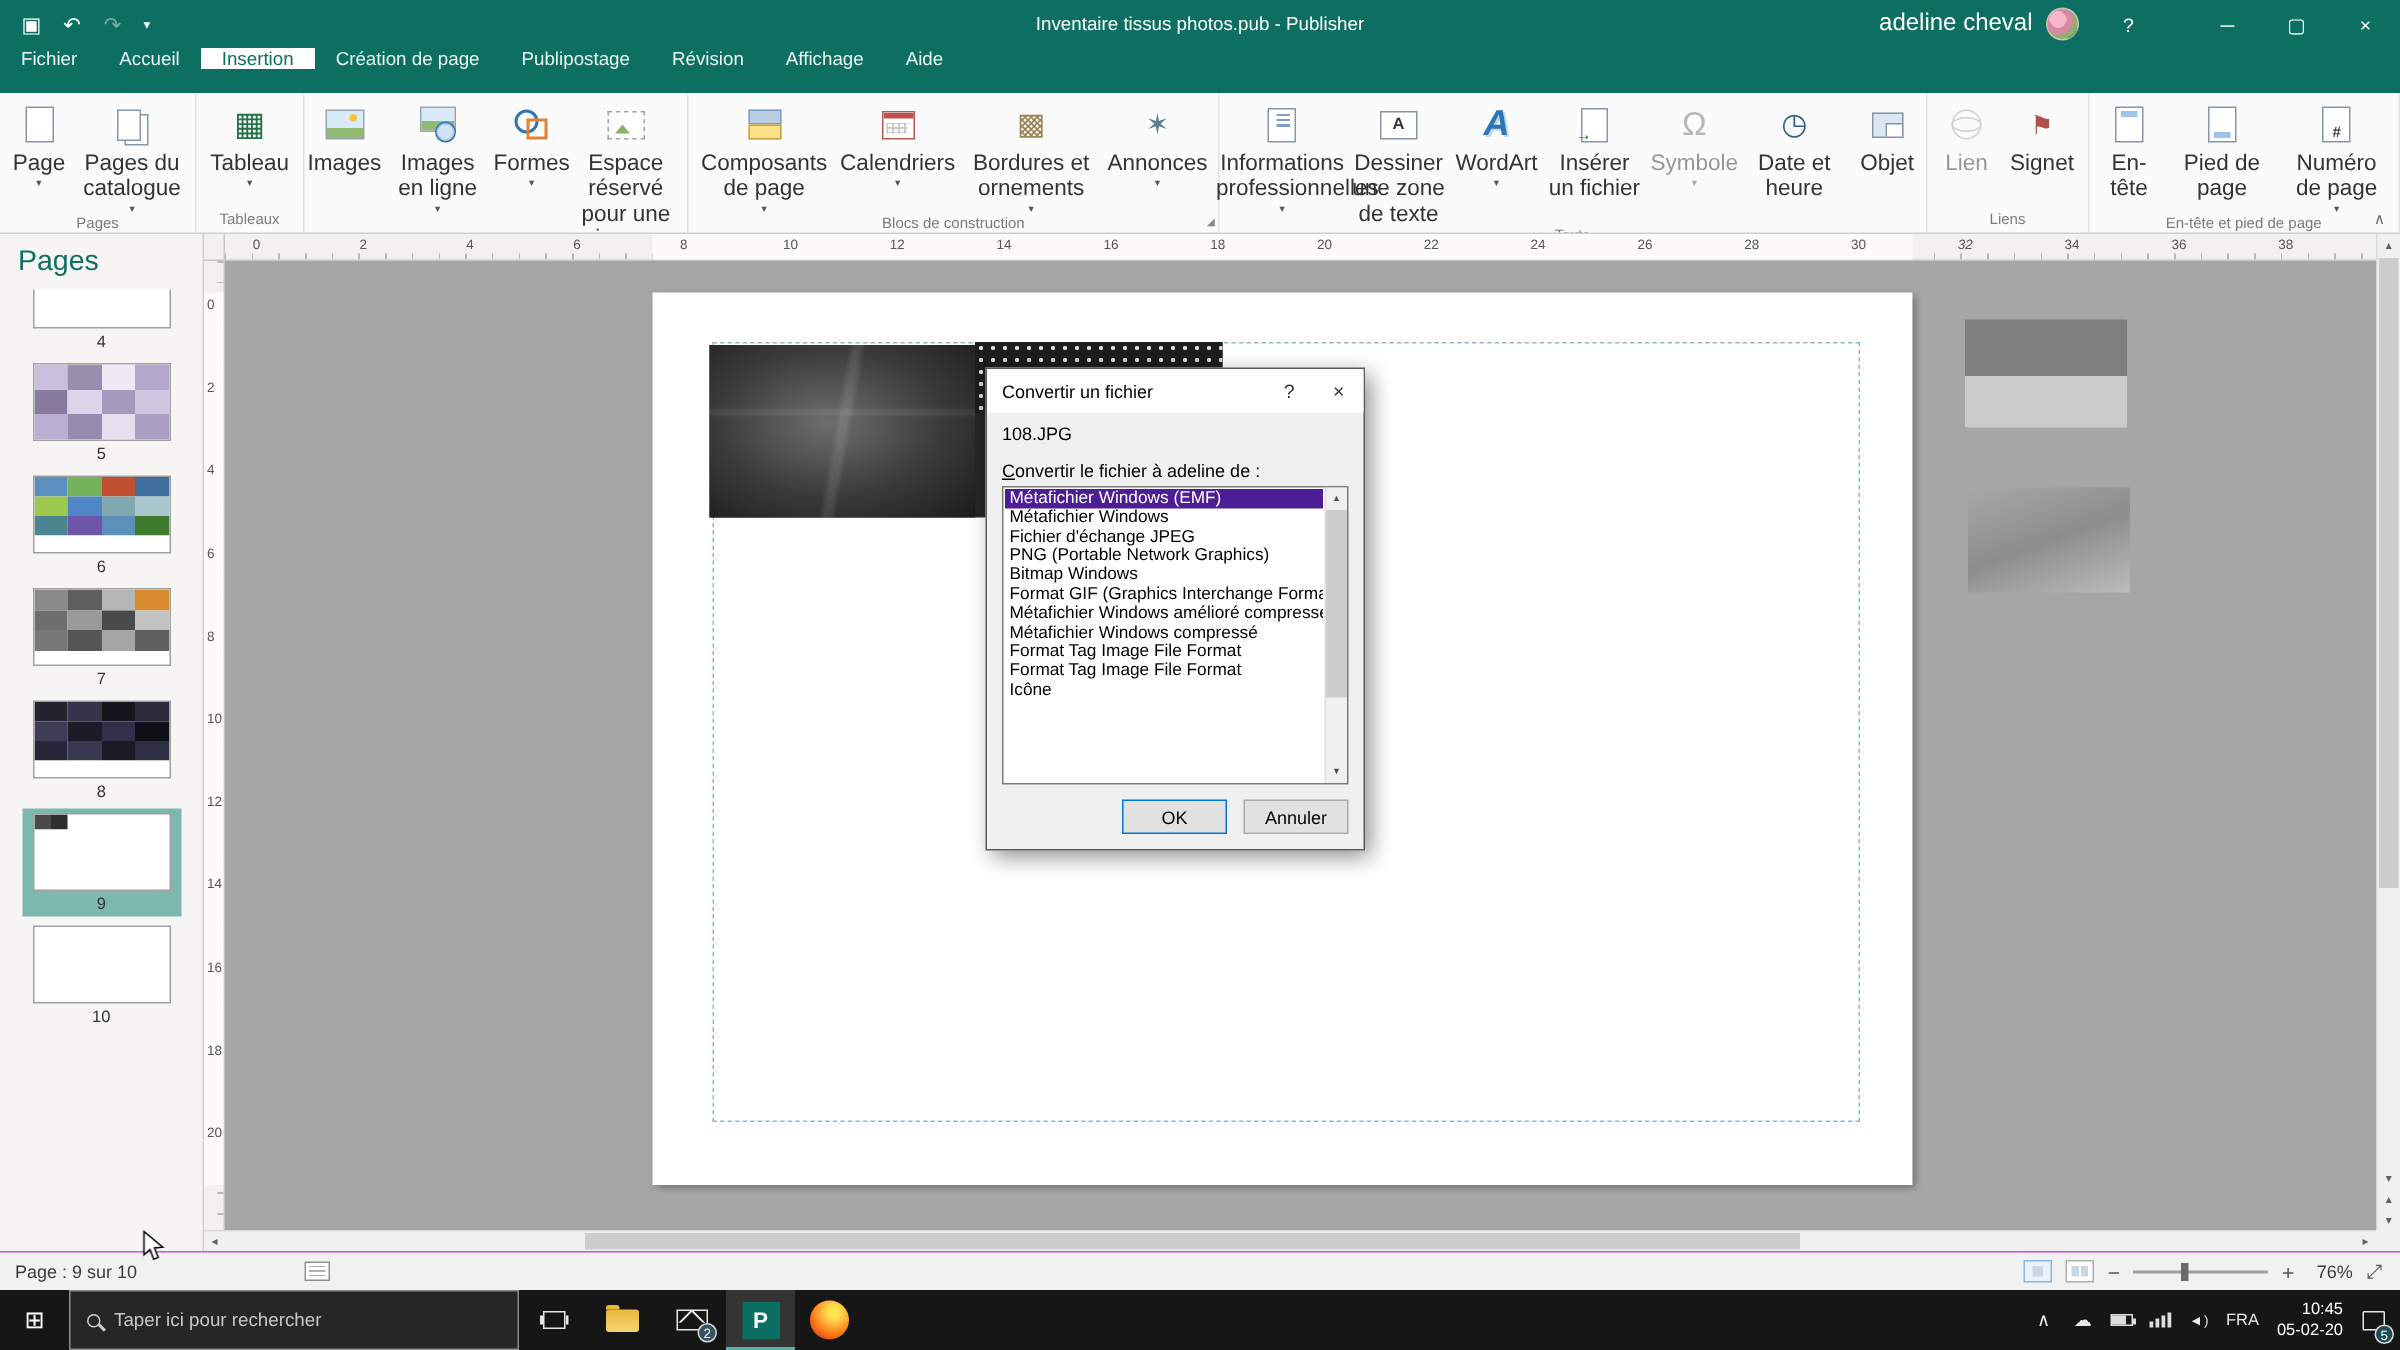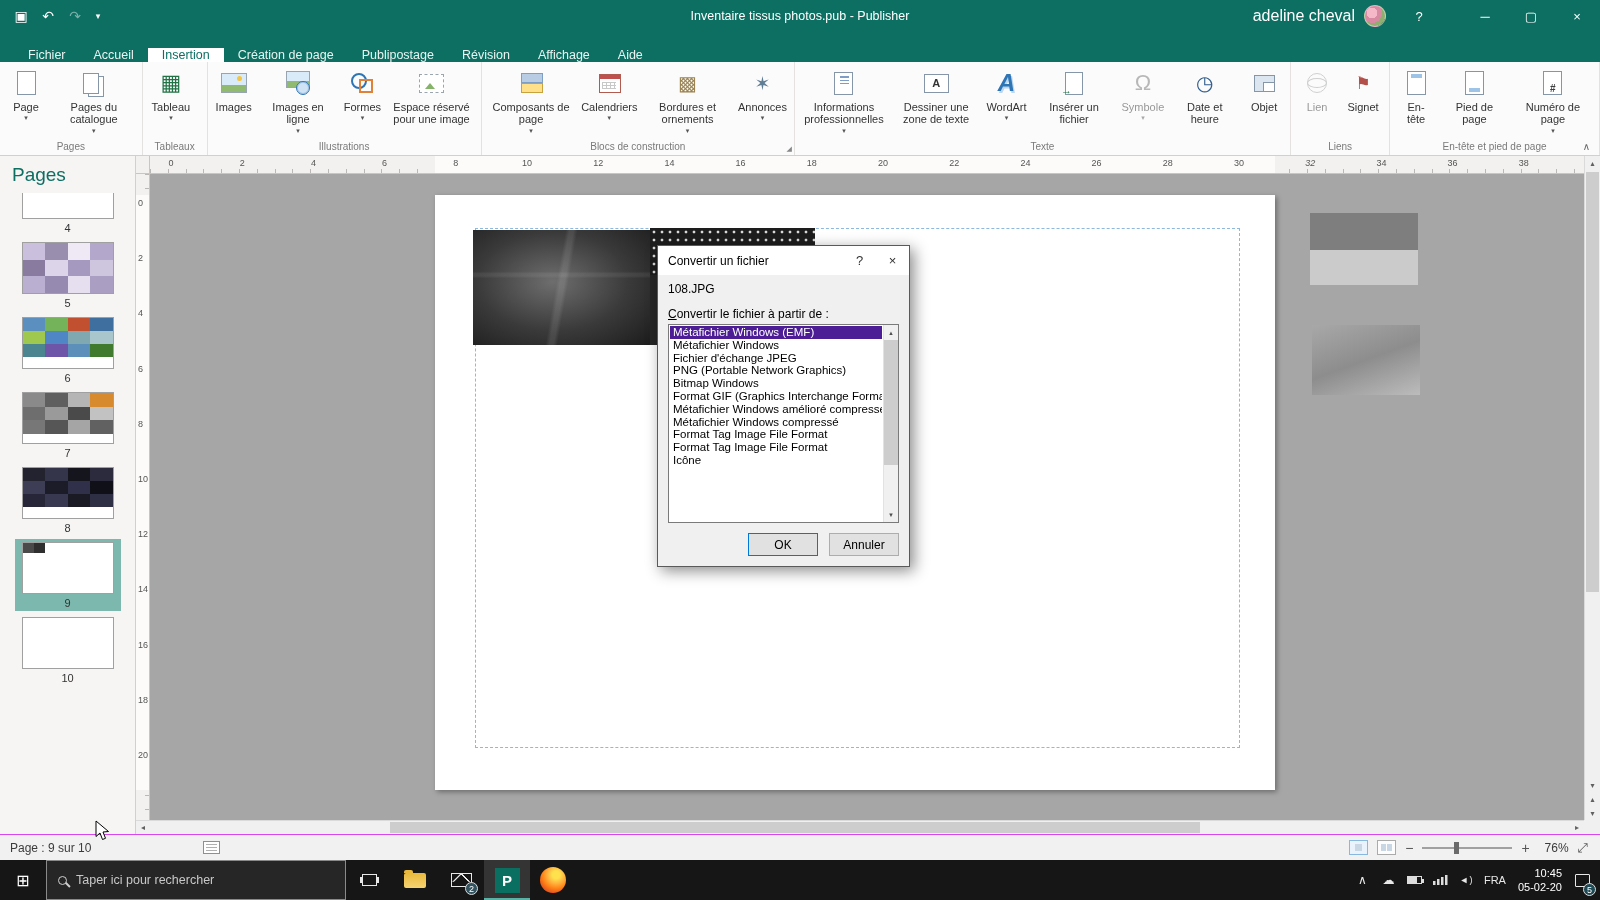--- a/index.html
+++ b/index.html
@@ -15,32 +15,32 @@
 .qat-btn.disabled{opacity:.45}
 .title{position:absolute;left:0;right:0;text-align:center;font-size:12.5px;pointer-events:none}
 .tb-right{margin-left:auto;display:flex;align-items:center;height:100%;z-index:2}
 .user-name{font-size:16px;margin-right:9px}
 .avatar{width:22px;height:22px;border-radius:50%;background:radial-gradient(circle at 35% 35%,#f4b8c8 0 30%,#d98aa3 30% 55%,#8fae6f 55% 75%,#4f7d4a 75%);margin-right:16px;border:1px solid rgba(255,255,255,.4)}
 .tb-btn.help{width:34px;height:100%;display:flex;align-items:center;justify-content:center;font-size:13px}
 .win-controls{display:flex;margin-left:26px;height:100%}
 .win-controls .tb-btn{width:46px;height:100%;display:flex;align-items:center;justify-content:center;font-size:13px}
 
 
-.tabs-row{height:30px;background:var(--teal);display:flex;align-items:flex-end;padding-left:14px;flex:0 0 30px}
+.tabs-row{height:30px;background:var(--teal);display:flex;align-items:flex-start;flex:0 0 30px}
 .tab{padding:0 14px;display:flex;align-items:center;color:#e9f5f2;font-size:12.5px;cursor:default}
 .tab.active{background:#fff;color:var(--teal)}
 
 
 .ribbon{height:94px;background:#fbfbfb;border-bottom:1px solid #d2d0ce;position:relative;flex:0 0 94px;overflow:hidden}
 .groups{display:flex;height:100%}
 .group{border-right:1px solid #e4e2e0;display:flex;flex-direction:column;position:relative}
 .gbtns{flex:1;display:flex;align-items:stretch;padding:2px 3px 0}
 .rbtn{display:flex;flex-direction:column;align-items:center;justify-content:flex-start;padding:4px 5px 1px;margin:0 1px;border-radius:2px;min-width:44px;cursor:default}
 .rbtn.disabled{opacity:.5;filter:grayscale(.9)}
-.blabel{font-size:11px;color:#333;text-align:center;line-height:1.12;max-width:88px;margin-top:3px}
+.blabel{font-size:15px;color:#333;text-align:center;line-height:1.12;max-width:88px;margin-top:3px}
 .drop{font-size:7px;color:#555;margin-top:1px;line-height:1}
 .glabel{height:17px;font-size:10px;color:#7a7a7a;text-align:center;display:flex;align-items:center;justify-content:center;padding:0 12px;white-space:nowrap}
 .launcher{position:absolute;right:2px;bottom:3px;font-size:7px;color:#888;line-height:1}
 .collapse{position:absolute;right:10px;bottom:3px;font-size:10px;color:#666}
 
 
 .icon{position:relative;width:32px;height:30px;display:flex;align-items:center;justify-content:center;font-size:20px;line-height:1}
 .page-icon::before{content:"";width:17px;height:22px;background:#fff;border:1px solid #8496a8}
 .catalog-pages-icon::before{content:"";width:14px;height:19px;background:#fff;border:1px solid #8496a8;box-shadow:5px 3px 0 -1px #fff,5px 3px 0 0 #8496a8;margin-right:5px}
 .table-icon{font-size:22px}
@@ -517,21 +517,21 @@
         <div class="photo scratchB"></div>
 
         <div class="dialog">
           <div class="dlg-titlebar">
             <span class="dlg-title">Convertir un fichier</span>
             <span class="dlg-btn">?</span>
             <span class="dlg-btn">×</span>
           </div>
           <div class="dlg-body">
             <div class="dlg-filename">108.JPG</div>
-            <div class="dlg-prompt">Convertir le fichier à partir de :</div>
+            <div class="dlg-prompt">Convertir le fichier à adeline de :</div>
             <div class="listbox">
               <div class="list-items">
                   <div class="opt sel">Métafichier Windows (EMF)</div>
                   <div class="opt">Métafichier Windows</div>
                   <div class="opt">Fichier d'échange JPEG</div>
                   <div class="opt">PNG (Portable Network Graphics)</div>
                   <div class="opt">Bitmap Windows</div>
                   <div class="opt">Format GIF (Graphics Interchange Format)</div>
                   <div class="opt">Métafichier Windows amélioré compressé</div>
                   <div class="opt">Métafichier Windows compressé</div>

